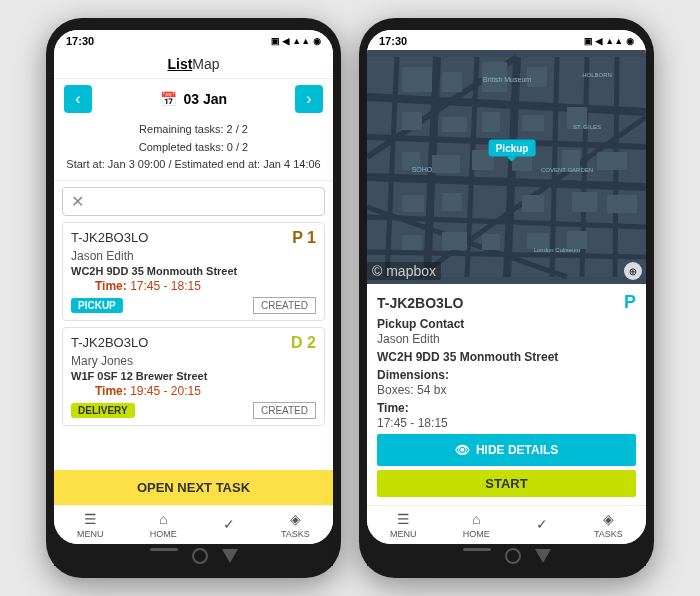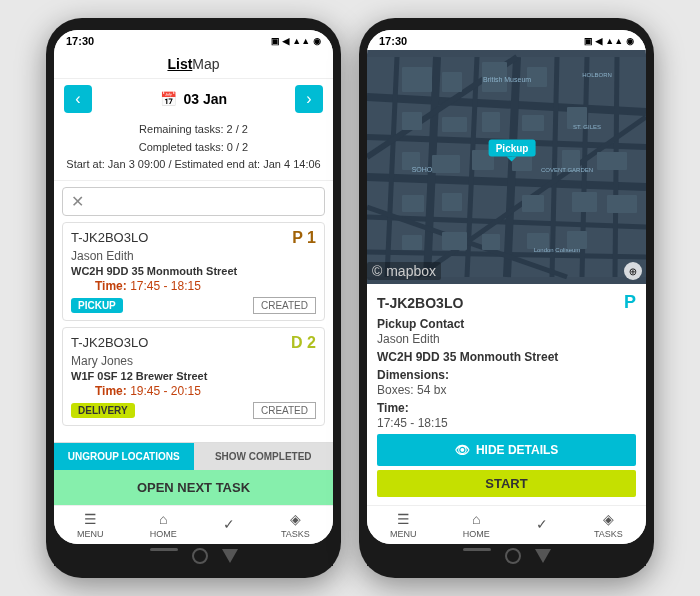--- a/index.html
+++ b/index.html
@@ -201,21 +201,21 @@
       color: #555;
       font-size: 10px;
       font-weight: bold;
       flex: 1;
       padding: 8px 4px;
       border: none;
       cursor: pointer;
       text-align: center;
     }
     .btn-open-task {
-      background: #86efac;
+      background: #fde047;
       color: #333;
       font-size: 13px;
       font-weight: bold;
       width: 100%;
       padding: 10px;
       border: none;
       cursor: pointer;
       text-align: center;
     }
     
@@ -443,24 +443,20 @@
           <div class="task-time">
             <b>Time:</b> <span>19:45 - 20:15</span>
           </div>
           <div class="task-footer">
             <span class="badge-delivery">DELIVERY</span>
             <span class="badge-created">CREATED</span>
           </div>
         </div>
       </div>
 
-      <div class="bottom-row">
-        <button class="btn-ungroup">UNGROUP LOCATIONS</button>
-        <button class="btn-show">SHOW COMPLETED</button>
-      </div>
       <button class="btn-open-task">OPEN NEXT TASK</button>
 
       <div class="bottom-nav">
         <div class="nav-item">
           <span class="nav-icon">☰</span>
           <span>MENU</span>
         </div>
         <div class="nav-item">
           <span class="nav-icon">⌂</span>
           <span>HOME</span>

